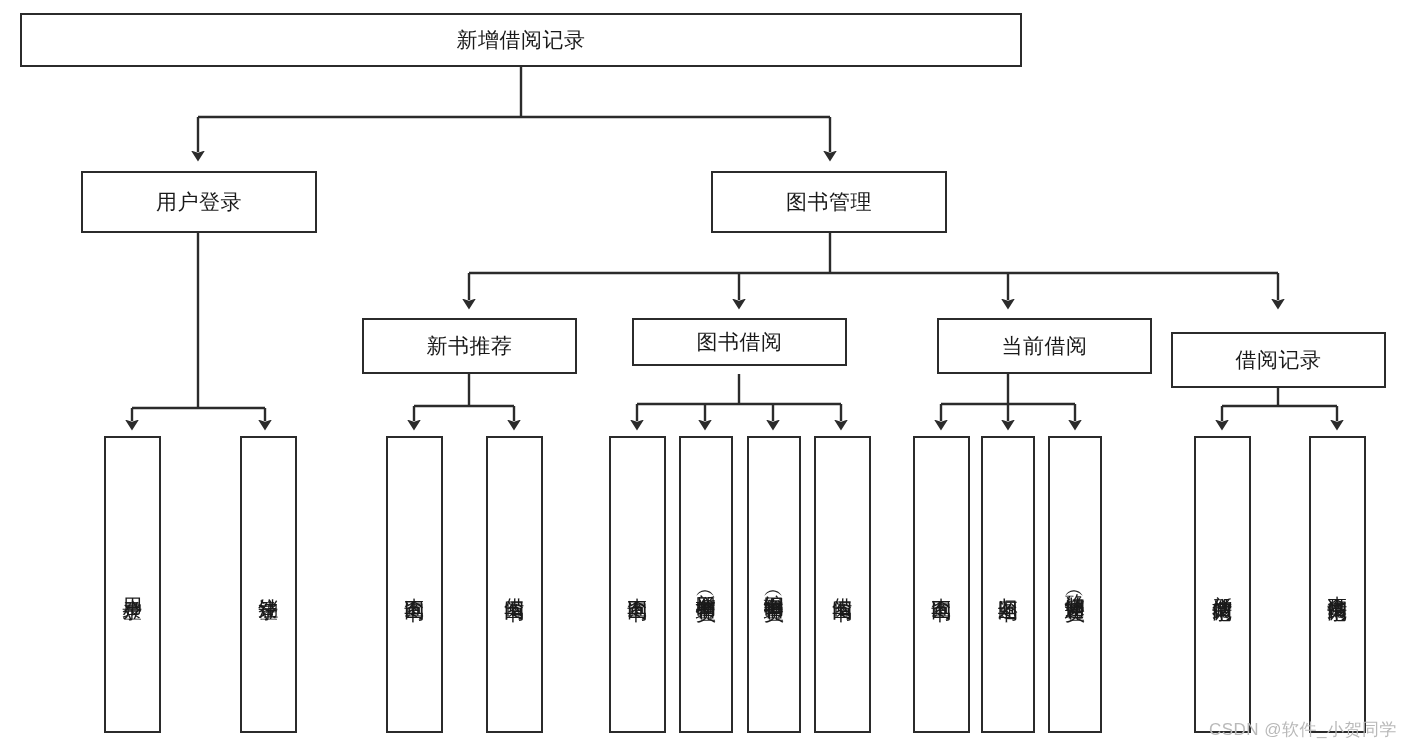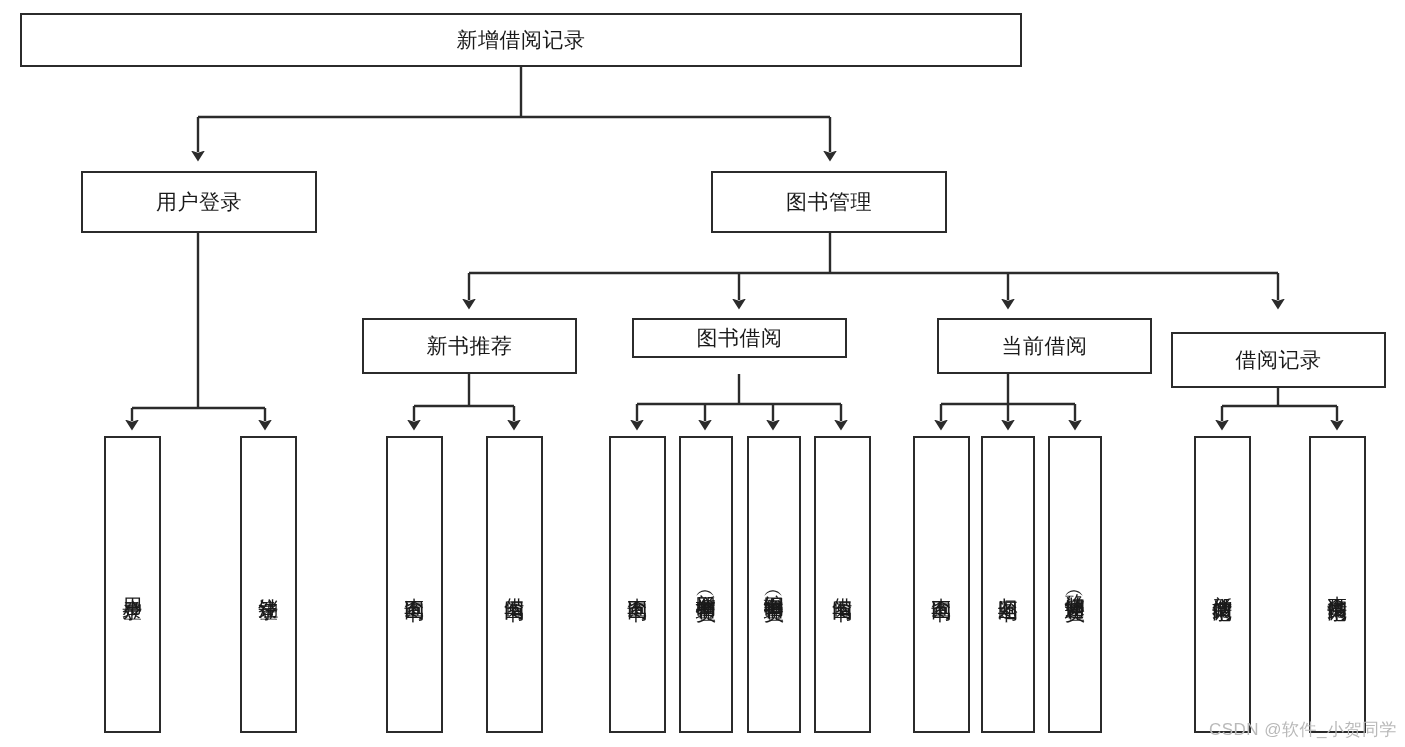--- a/index.html
+++ b/index.html
@@ -136,21 +136,21 @@
   <div class="node h" style="left:81px; top:171px; width:236px; height:62px;">
     <span class="label">用户登录</span>
   </div>
   <div class="node h" style="left:362px; top:318px; width:215px; height:56px;">
     <span class="label">新书推荐</span>
   </div>
 
   <div class="node h" style="left:711px; top:171px; width:236px; height:62px;">
     <span class="label">图书管理</span>
   </div>
-  <div class="node h" style="left:632px; top:318px; width:215px; height:40px;">
+  <div class="node h" style="left:632px; top:318px; width:215px; height:48px;">
     <span class="label">图书借阅</span>
   </div>
   <div class="node h" style="left:901px; top:318px; width:215px; height:56px;margin-left:36px;">
     <span class="label">当前借阅</span>
   </div>
   <div class="node h" style="left:1171px; top:332px; width:215px; height:56px;">
     <span class="label">借阅记录</span>
   </div>
 
   <div class="node v" style="left:104px; top:436px; width:57px; height:297px;">

